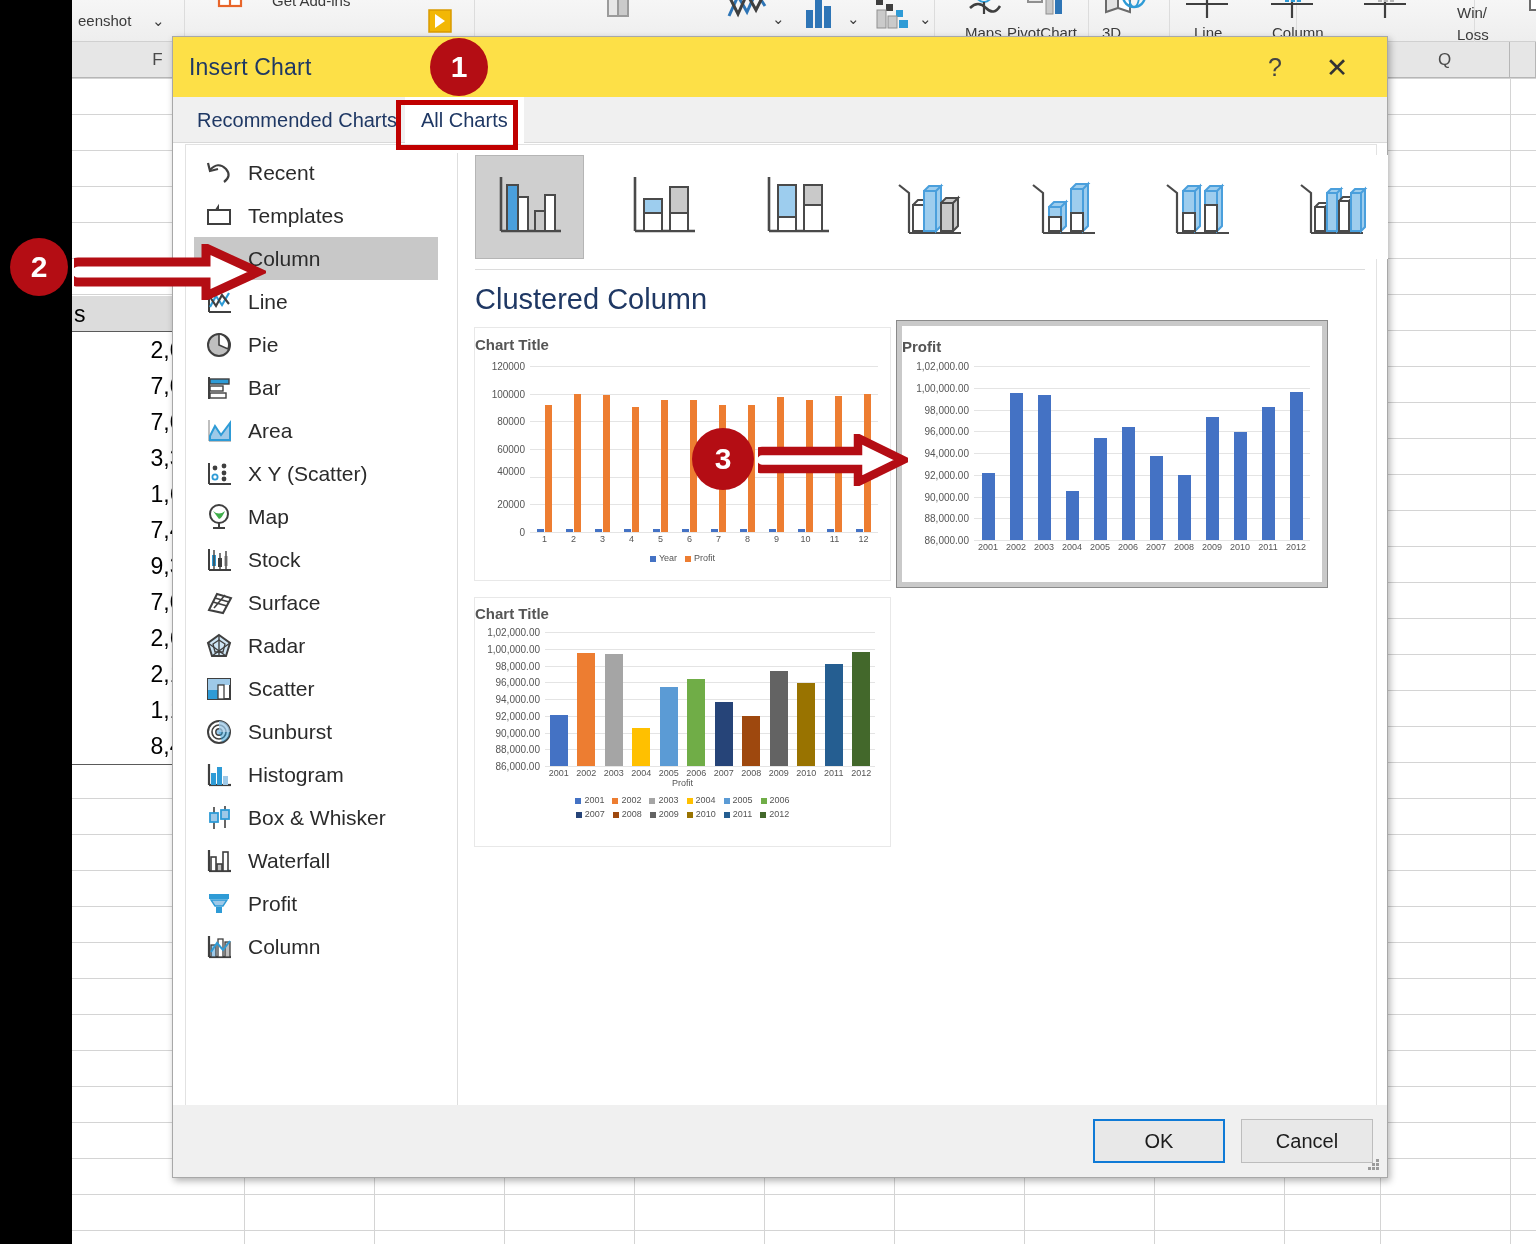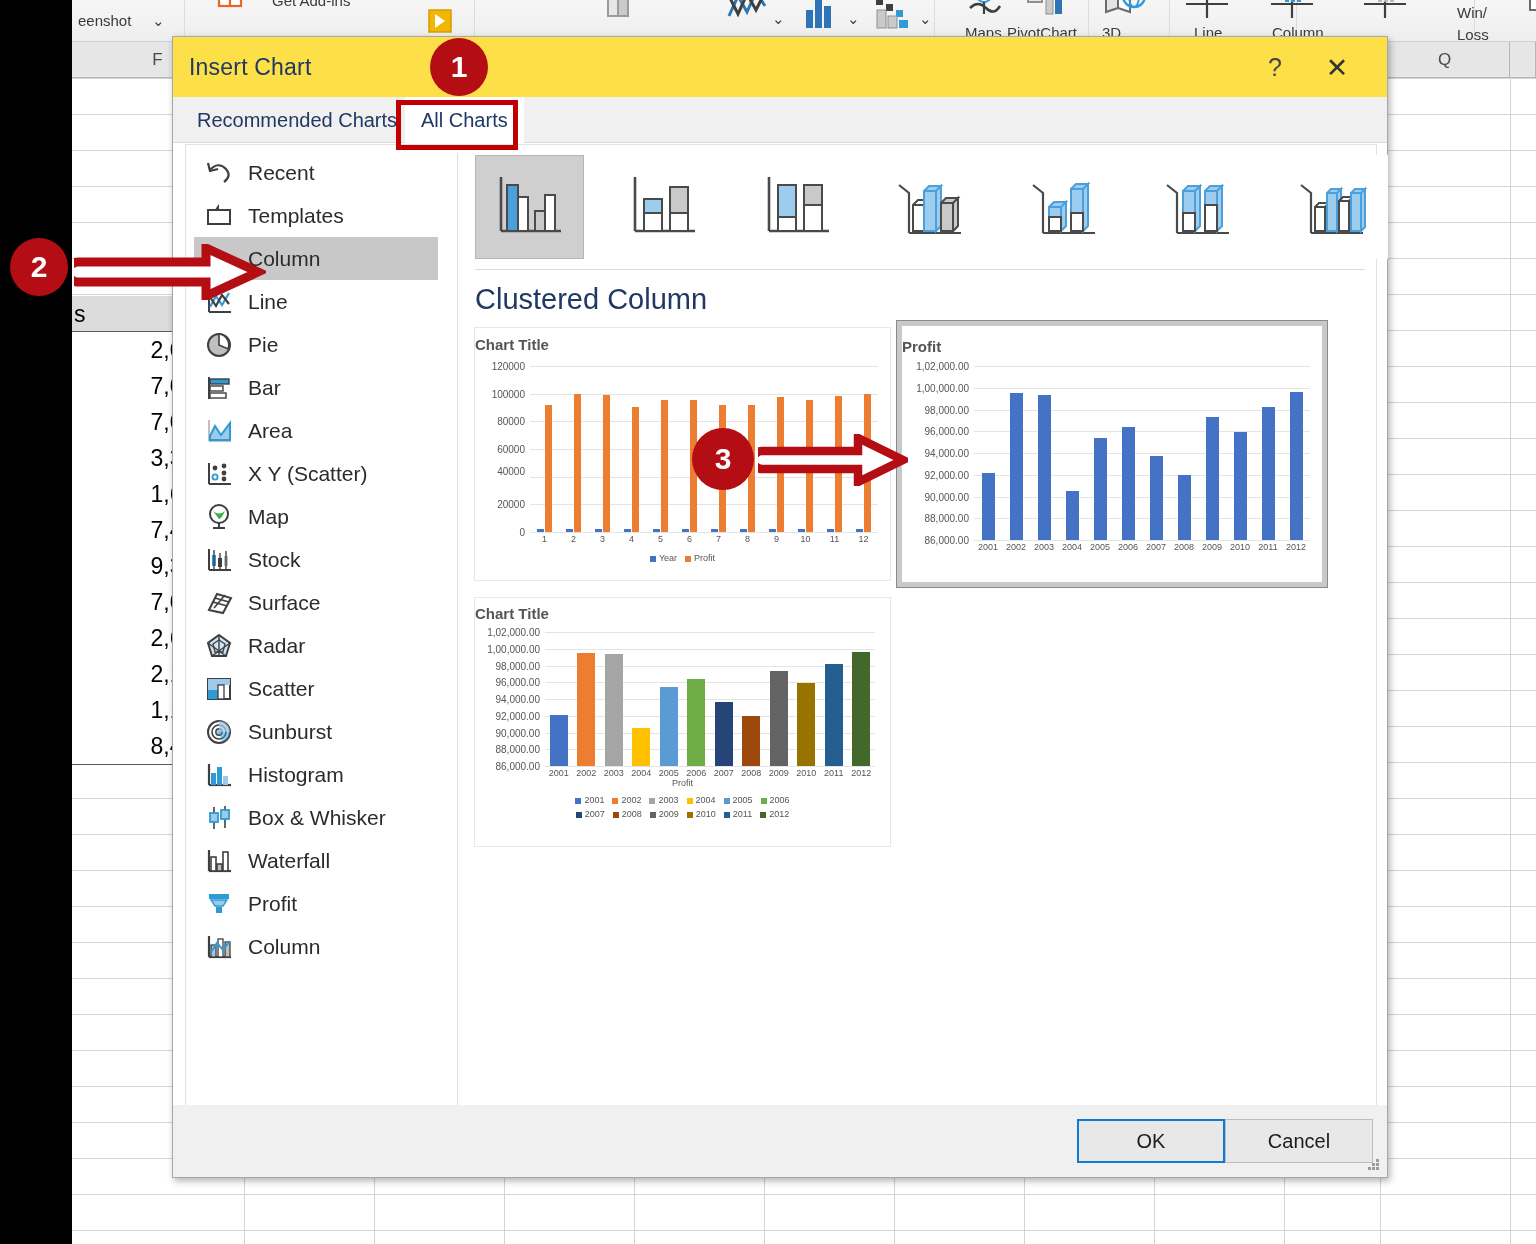--- a/index.html
+++ b/index.html
@@ -118,21 +118,21 @@
   .pv-xtick { position:absolute; font-size:9px; color:#555; text-align:center; transform:translateX(-50%); }
   .pv-bar { position:absolute; bottom:0; }
   .pv-legend { position:absolute; width:100%; text-align:center; font-size:9px; color:#555; white-space:nowrap; }
   .lg { display:inline-block; margin:0 4px; }
   .sw { display:inline-block; width:6px; height:6px; margin-right:3px; vertical-align:middle; }
   .pv-axlabel { position:absolute; width:100%; text-align:center; font-size:9px; color:#555; }
 
   
   .dlg-footer { position:absolute; left:0; bottom:0; width:1214px; height:72px; background:#f0f0f0; }
   .dlg-btn {
-    position:absolute; top:14px; height:44px; width:148px;
+    position:absolute; top:14px; height:44px; width:132px;
     background:#e8e8e8; border:1px solid #bdbdbd; font-size:20px; color:#1c1c1c;
     font-family:"Liberation Sans", sans-serif;
   }
   .dlg-btn.ok { right:162px; border:2px solid #0f7ad6; }
   .dlg-btn.cancel { right:14px; }
   .resize-grip { position:absolute; right:6px; bottom:5px; width:14px; height:14px; }
 
   
   .badge {
     position:absolute; border-radius:50%; background:#b40d14;

